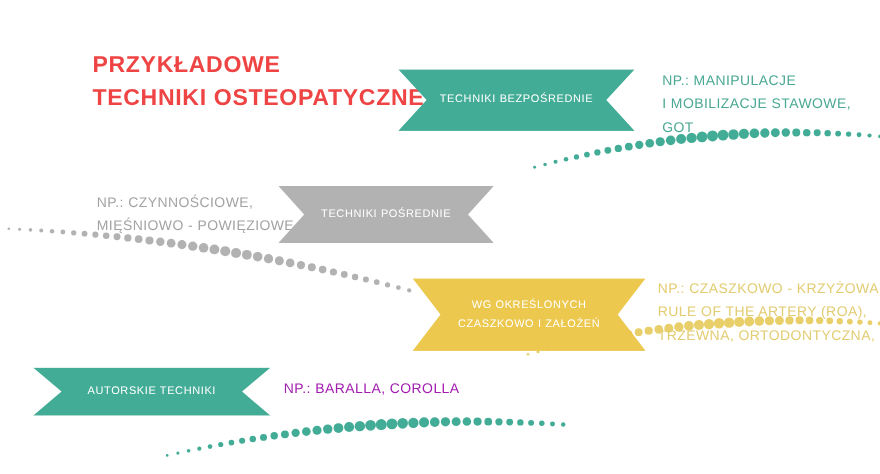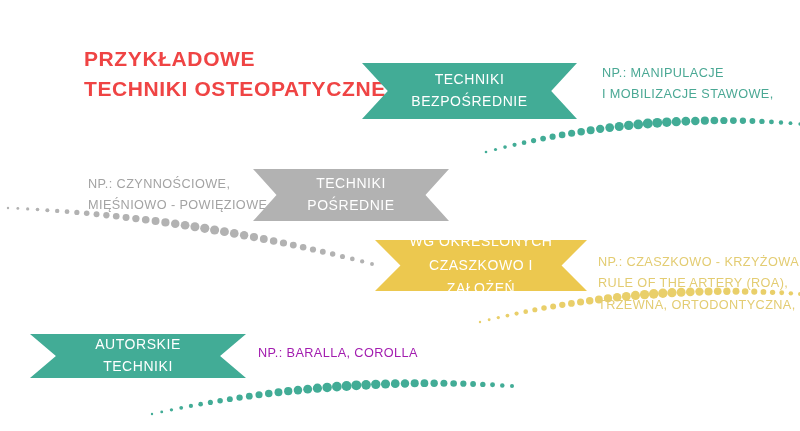--- a/index.html
+++ b/index.html
@@ -35,21 +35,21 @@
   .title .title-line { display: block; }
 
   
   .ribbon {
     position: absolute;
     display: flex;
     align-items: center;
     justify-content: center;
     text-align: center;
     color: #ffffff;
-    font-size: 14px;
+    font-size: 10px;
     letter-spacing: 0.55px;
     line-height: 1.55;
     box-sizing: border-box;
     padding: 0 34px;
     -webkit-clip-path: polygon(
         0% 0%, 100% 0%, 100% 100%, 0% 100%,
         6.2% 50%);
     clip-path: polygon(
         0 0,
         100% 0,
@@ -73,23 +73,23 @@
     height: 56px;
   }
   #ribbon-indirect {
     left: 253px;
     top: 169px;
     width: 196px;
     height: 52px;
   }
   #ribbon-concepts {
     left: 375px;
-    top: 240px;
+    top: 253px;
     width: 212px;
-    height: 51px;
+    height: 66px;
     line-height: 1.7;
   }
   #ribbon-authorial {
     left: 30px;
     top: 334px;
     width: 216px;
     height: 44px;
   }
 
   
@@ -287,20 +287,21 @@
     <span class="title-line">PRZYKŁADOWE</span>
     <span class="title-line">TECHNIKI OSTEOPATYCZNE</span>
   </div>
 
   <div class="ribbon ribbon-teal" id="ribbon-direct" style="background: rgb(66, 172, 150);">
     <span class="ribbon-label">TECHNIKI BEZPOŚREDNIE</span>
   </div>
   <div class="example example-teal" id="example-direct" style="color: rgb(74, 168, 148);">
     <span class="ex-line">NP.: MANIPULACJE</span>
     <span class="ex-line">I MOBILIZACJE STAWOWE,</span>
+    <span class="ex-line">GOT</span>
   </div>
 
   <div class="example example-gray" id="example-indirect" style="color: rgb(163, 163, 163);">
     <span class="ex-line">NP.: CZYNNOŚCIOWE,</span>
     <span class="ex-line">MIĘŚNIOWO - POWIĘZIOWE</span>
   </div>
   <div class="ribbon ribbon-gray" id="ribbon-indirect" style="background: rgb(178, 178, 178);">
     <span class="ribbon-label">TECHNIKI POŚREDNIE</span>
   </div>
 

